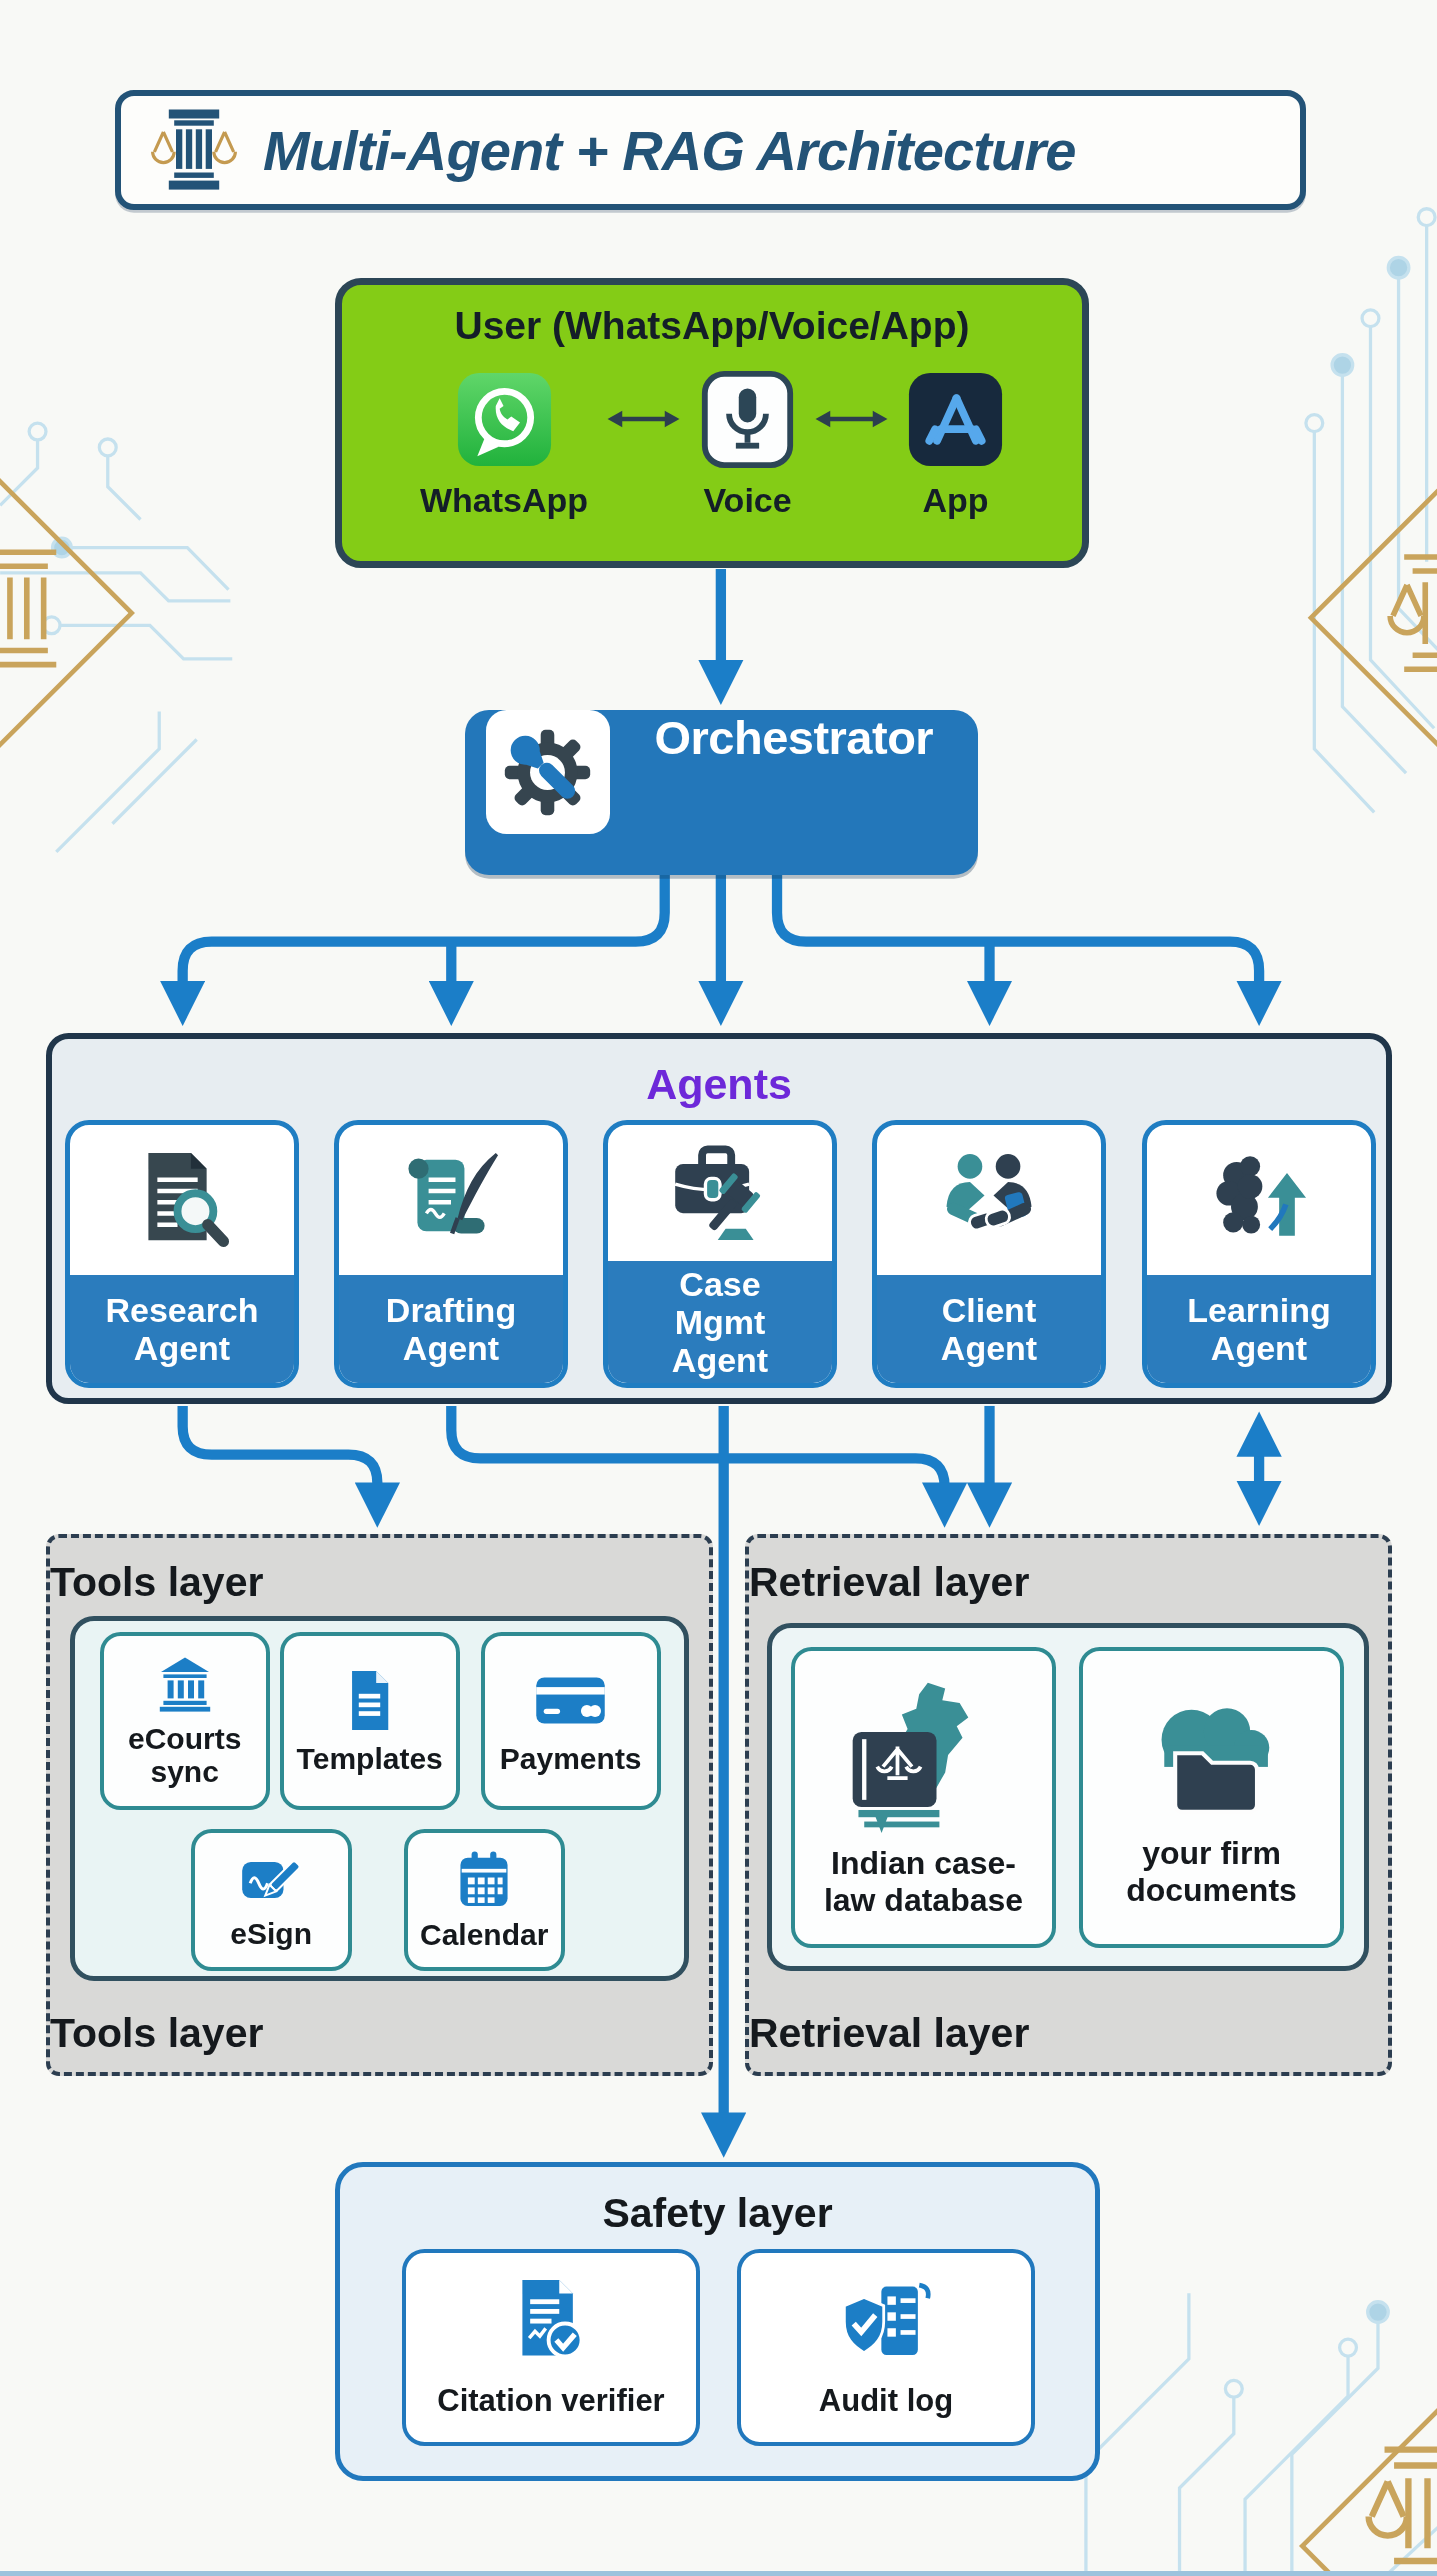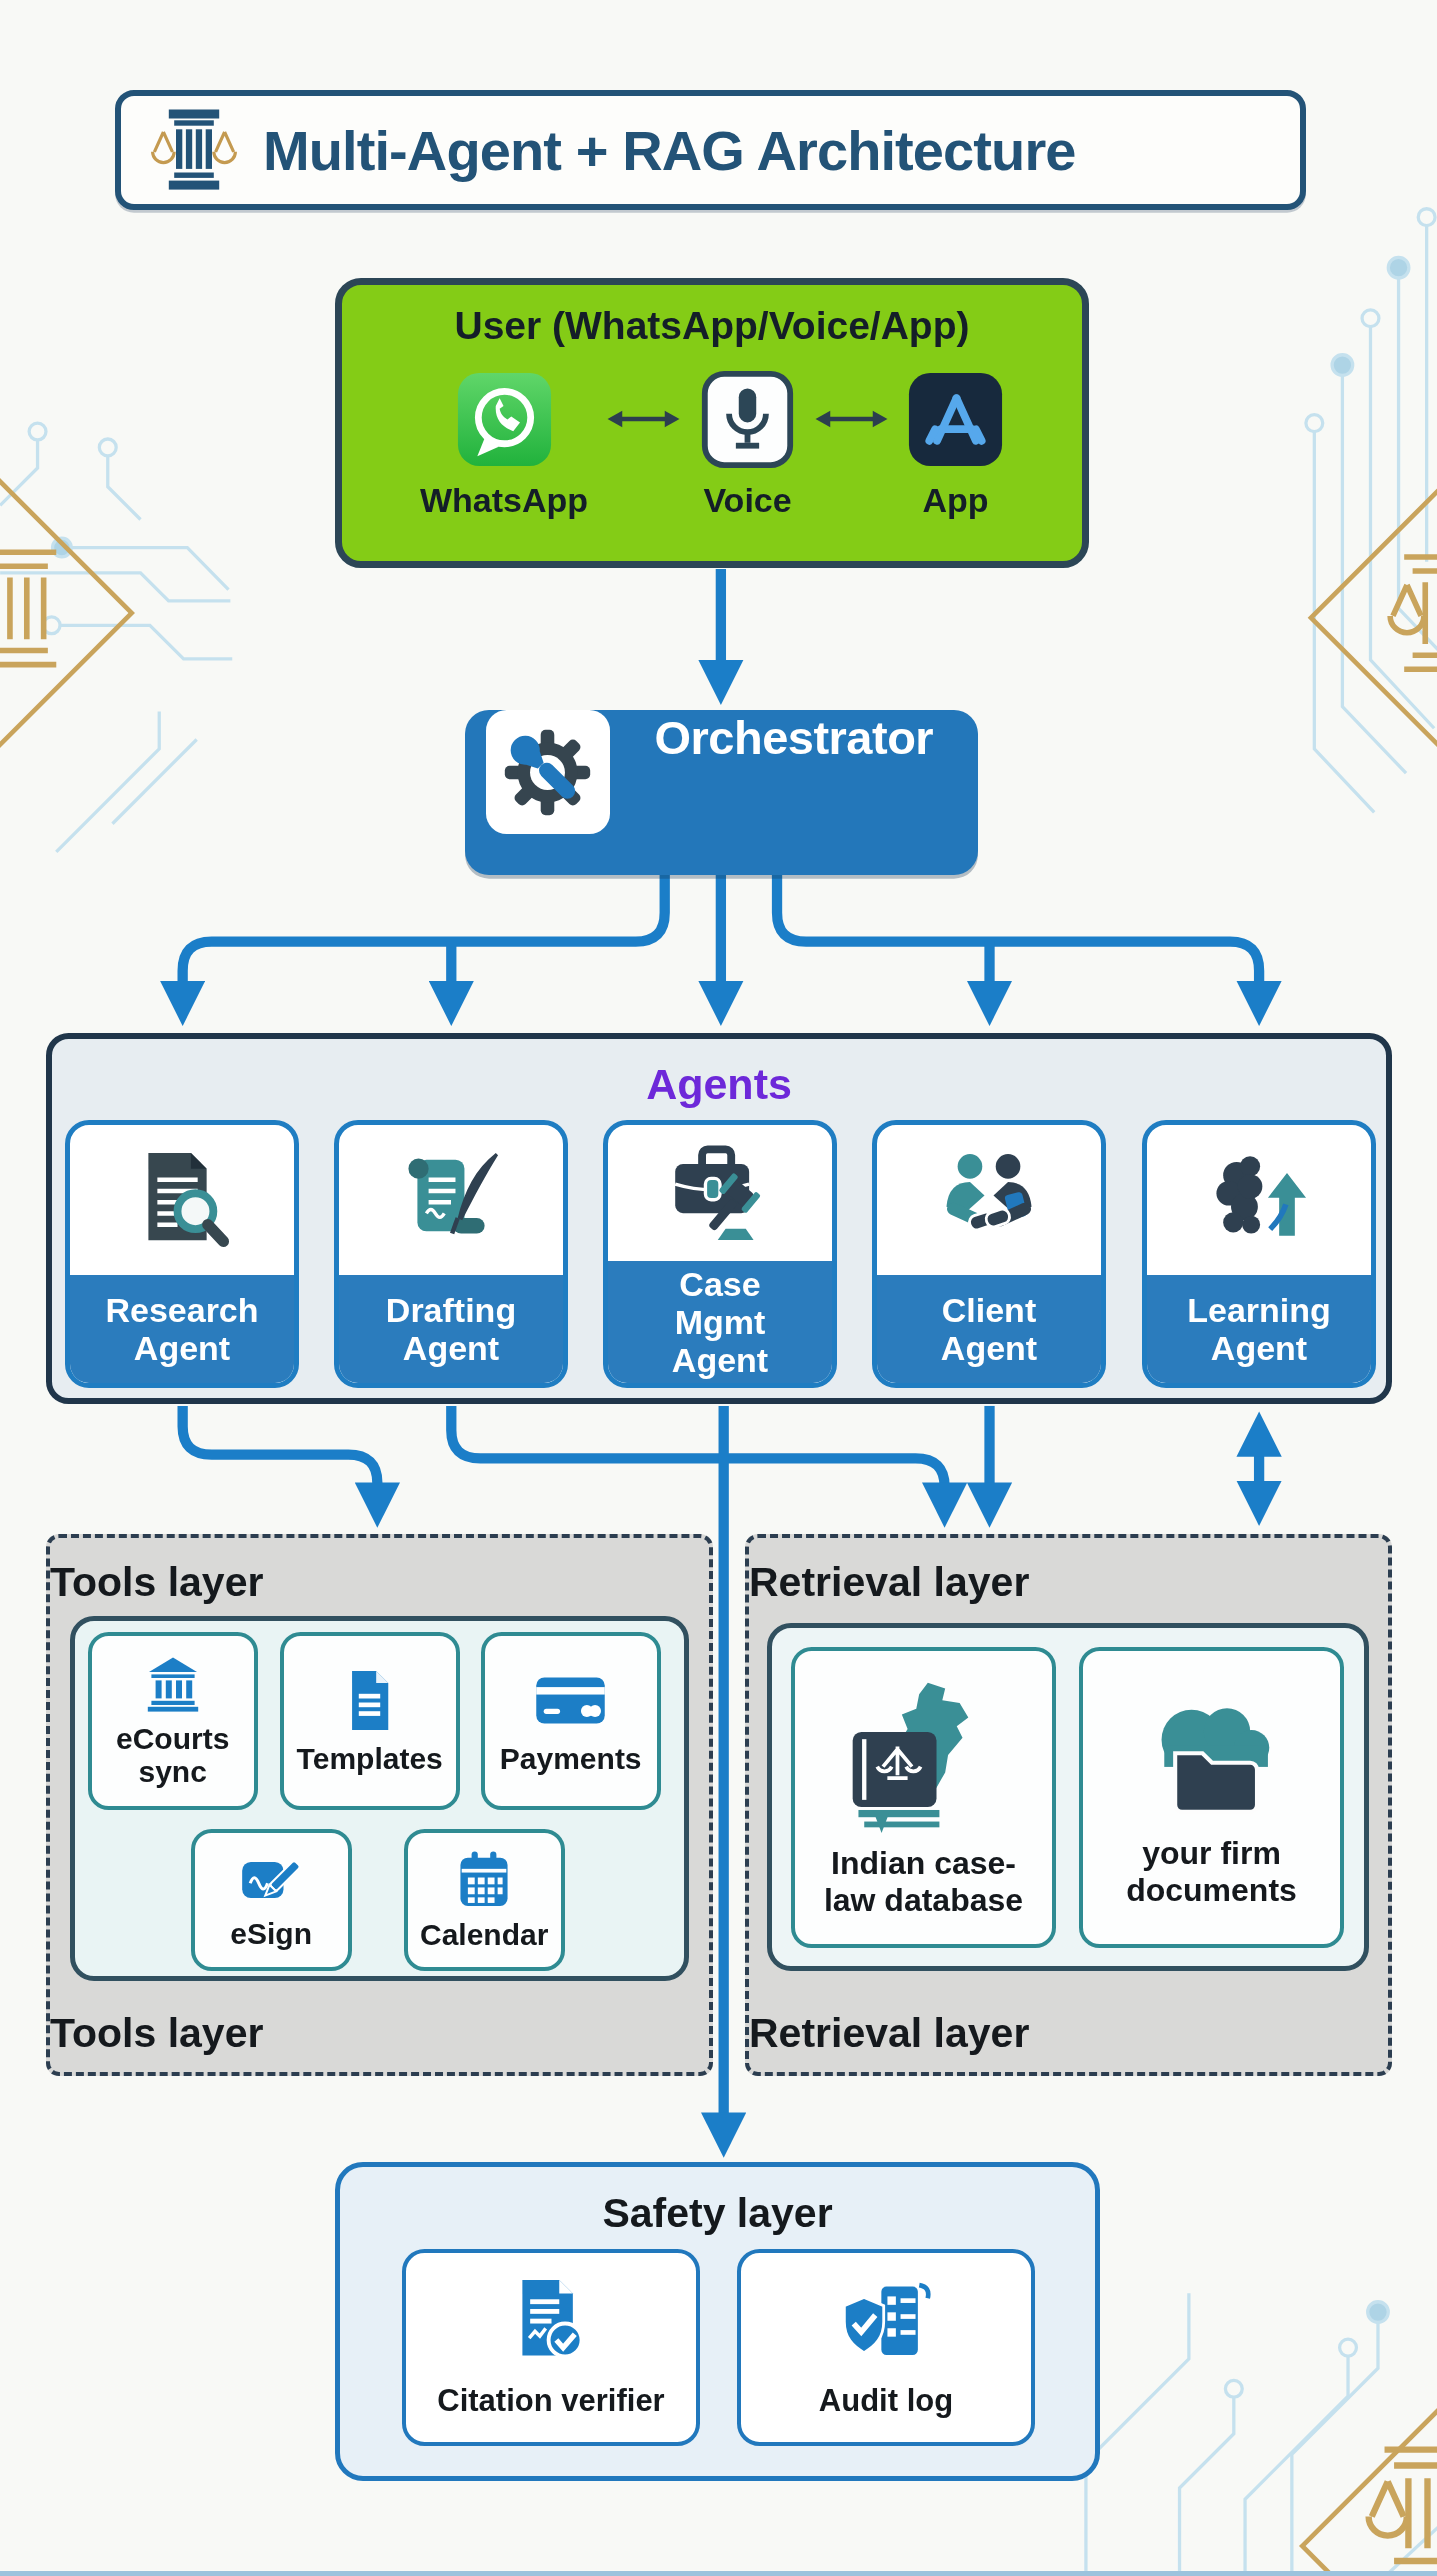--- a/index.html
+++ b/index.html
@@ -7,21 +7,21 @@
   body { font-family: "Liberation Sans", "DejaVu Sans", sans-serif; }
   #canvas { position:relative; width:1438px; height:2576px; background:#f8f9f6; overflow:hidden; margin:0 auto; }
   svg.abs { position:absolute; left:0; top:0; width:1438px; height:2576px; }
   #bg-decor { z-index:0; }
   #connectors { z-index:1; }
   .box { position:absolute; z-index:2; }
 
   
   #title-box { left:115px; top:90px; width:1191px; height:120px; background:#fdfdfb;
     border:6.6px solid #235377; border-radius:19px; display:flex; align-items:center;
-    box-shadow:0 2.8px 0 rgba(30,60,90,.25); }
+    box-shadow:0 2.8px 0 rgba(30,60,90,.25);font-style:italic; }
   #title-box .hicon { width:90px; height:90px; margin-left:28px; flex:0 0 auto; }
   #title-box h1 { font-size:56px; font-weight:800; color:#235377; letter-spacing:-0.9px; margin-left:24px; white-space:nowrap; }
 
   
   #user-box { left:335px; top:278px; width:754px; height:290px; background:#84cc16;
     border:7.5px solid #2c4656; border-radius:26px; display:flex; flex-direction:column; align-items:center; }
   #user-box .ubtitle { font-size:39px; font-weight:800; color:#141e28; margin-top:19px; }
   .channel-row { display:flex; align-items:flex-start; justify-content:center; gap:19px; margin-top:22.5px; }
   .channel { display:flex; flex-direction:column; align-items:center; }
   .channel .cicon { width:97px; height:97px; }
@@ -341,21 +341,21 @@
           <path d="M60 76 Q70 66 74 54" stroke="#2178bd" stroke-width="5" fill="none"></path>
         </svg>
       </div>
       <div class="aband">Learning Agent</div>
     </div>
   </div>
 
   <div class="box grey-layer" id="tools-layer">
     <div class="layer-title top">Tools layer</div>
     <div class="inner-panel" id="tools-inner">
-      <div class="tool-card" style="left:13px; top:11.2px; width:170px; height:178px;">
+      <div class="tool-card" style="left:25px; top:11.2px; width:170px; height:178px;">
         <svg width="60" height="60" viewBox="0 0 100 100" fill="#1c7ec6">
           <path d="M50 6 L90 30 H10 Z"></path>
             <rect x="14" y="34" width="72" height="6"></rect>
           <rect x="21" y="44" width="10" height="30"></rect>
             <rect x="38" y="44" width="10" height="30"></rect>
           <rect x="55" y="44" width="10" height="30"></rect>
             <rect x="72" y="44" width="10" height="30"></rect>
           <rect x="14" y="78" width="72" height="7"></rect>
             <rect x="8" y="88" width="84" height="8"></rect>
         </svg>

